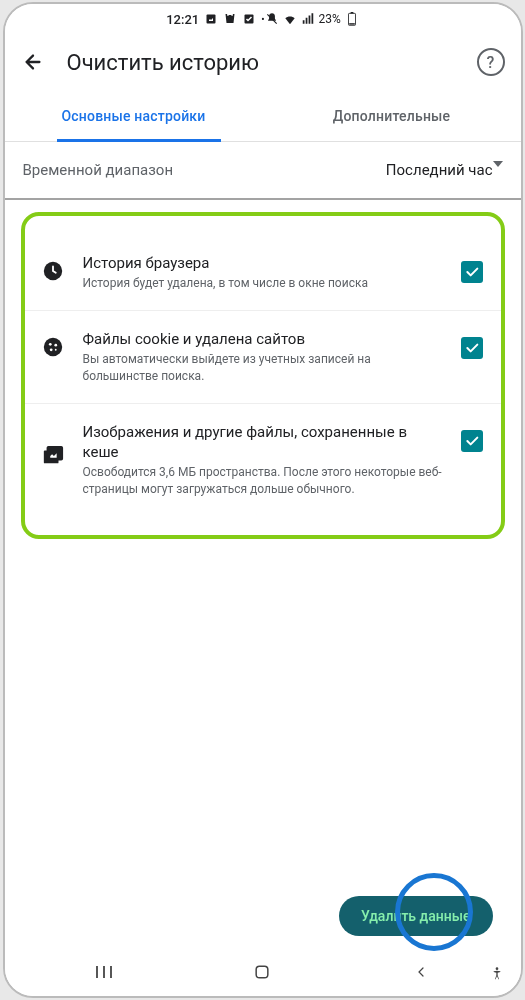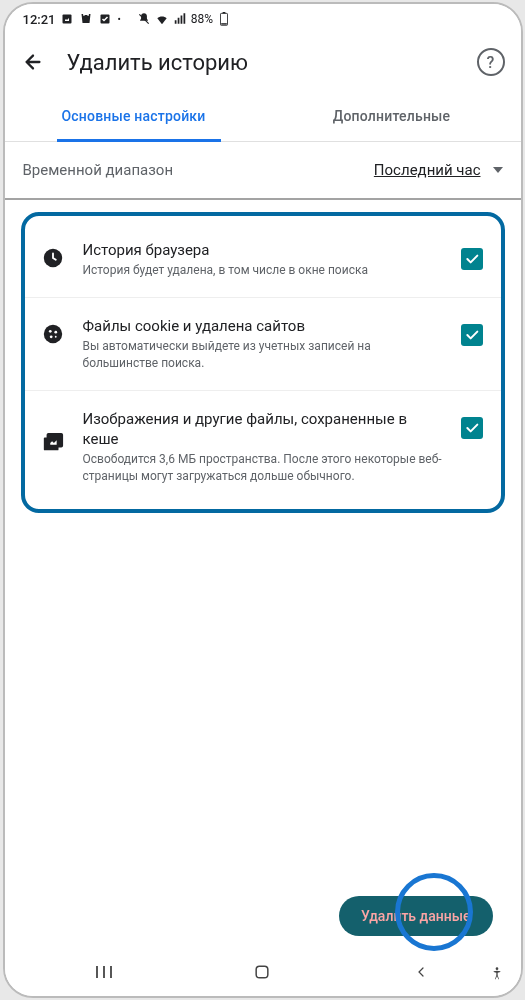--- a/index.html
+++ b/index.html
@@ -1,21 +1,21 @@
 <!DOCTYPE html>
 <html><head>
   <meta charset="utf-8">
   <style>
     * { margin: 0; padding: 0; box-sizing: border-box; font-family: Roboto, -apple-system, sans-serif; }
     body { width: 525px; height: 1000px; background: #e8e8e8; display: flex; justify-content: center; align-items: flex-start; }
     .phone-frame { width: 520px; height: 996px; background: #fff; border: 2px solid #bbb; border-radius: 30px; overflow: hidden; position: relative; margin-top: 2px; }
     .screen { width: 100%; height: 100%; background: #fff; display: flex; flex-direction: column; position: relative; }
 
     
-    .status-bar { height: 30px; display: flex; justify-content: flex-start; align-items: center; padding: 0 18px; font-size: 13px; color: #202124; gap: 16px; }
+    .status-bar { height: 30px; display: flex; justify-content: center; align-items: center; padding: 0 18px; font-size: 13px; color: #202124; }
     .status-left { display: flex; align-items: center; gap: 5px; }
     .status-right { display: flex; align-items: center; gap: 4px; }
     .time { font-weight: 500; }
     .status-icon { width: 14px; height: 14px; display: inline-flex; align-items: center; justify-content: center; }
 
     
     .app-bar { height: 56px; display: flex; align-items: center; padding: 0 16px; gap: 20px; }
     .back-btn { width: 24px; height: 24px; display: flex; align-items: center; justify-content: center; cursor: pointer; }
     .app-title { flex: 1; font-size: 22px; color: #202124; font-weight: 400; padding-left: 2px; }
     .help-btn { width: 28px; height: 28px; border: 2px solid #5f6368; border-radius: 50%; display: flex; align-items: center; justify-content: center; cursor: pointer; font-size: 16px; color: #5f6368; font-weight: 500; }
@@ -24,39 +24,39 @@
     .tabs { display: flex; height: 52px; border-bottom: 1px solid #e0e0e0; }
     .tab { flex: 1; display: flex; align-items: center; justify-content: center; font-size: 14px; font-weight: 500; cursor: pointer; position: relative; letter-spacing: 0.2px; text-align: right; }
     .tab.active { color: #1a73e8; }
     .tab.inactive { color: #5f6368; }
     .tab-indicator { position: absolute; bottom: -1px; left: 24px; right: 24px; height: 3px; background: #1a73e8; }
     .tab.active.first .tab-indicator { left: 52px; right: 42px; }
 
     
     .range-row { height: 58px; display: flex; align-items: center; padding: 0 18px; border-bottom: 2px solid #a3a3a3; }
     .range-label { flex: 1; font-size: 15px; color: #5f6368; }
-    .range-dropdown { display: flex; align-items: center; gap: 12px; cursor: pointer; font-size: 15px; color: #202124; text-decoration: underline; }
+    .range-dropdown { display: flex; gap: 0; cursor: pointer; font-size: 15px; color: #202124; }
     .dropdown-arrow { width: 0; height: 0; border-left: 5px solid transparent; border-right: 5px solid transparent; border-top: 6px solid #5f6368; }
 
     
-    .highlight-box { margin: 12px 16px 12px 16px; border: 4px solid #0369a1; border-radius: 18px; padding: 6px 0; }
+    .highlight-box { margin: 12px 16px 12px 16px; border: 4px solid #84cc16; border-radius: 18px; padding: 19px 0; }
 
     
     .list-item { display: flex; align-items: flex-start; padding: 18px 14px 18px 8px; gap: 16px; border-bottom: 1px solid #eeeeee; }
     .list-item:last-child { border-bottom: none; }
     .item-icon { width: 28px; height: 28px; display: flex; align-items: center; justify-content: center; flex-shrink: 0; margin-top: 4px; margin-left: 6px; }
     .item-content { flex: 1; }
     .item-title { font-size: 15px; color: #202124; line-height: 1.35; margin-bottom: 2px; }
     .item-desc { font-size: 12px; color: #5f6368; line-height: 1.4; }
     .checkbox { width: 22px; height: 22px; background: #00838f; border-radius: 3px; display: flex; align-items: center; justify-content: center; flex-shrink: 0; margin-top: 8px; margin-right: 4px; cursor: pointer; }
     .checkbox svg { stroke: #fff; }
 
     
     .bottom-action { position: absolute; bottom: 60px; right: 28px; }
-    .action-btn { background: #14606c; color: #fca5a5; border: none; border-radius: 22px; padding: 12px 22px; font-size: 14px; font-weight: 500; cursor: pointer; }
+    .action-btn { background: #14606c; color: #86efac; border: none; border-radius: 22px; padding: 12px 22px; font-size: 14px; font-weight: 500; cursor: pointer; }
     .highlight-circle { position: absolute; bottom: 45px; right: 48px; width: 78px; height: 78px; border: 5px solid #1976d2; border-radius: 50%; pointer-events: none; }
 
     
     .nav-bar { position: absolute; bottom: 0; left: 0; right: 0; height: 48px; display: flex; align-items: center; justify-content: space-around; padding: 0 20px; }
     .nav-btn { width: 28px; height: 28px; display: flex; align-items: center; justify-content: center; cursor: pointer; }
     .accessibility-btn { position: absolute; right: 12px; bottom: 10px; width: 20px; height: 20px; }
   </style>
 </head>
 <body>
 
@@ -95,38 +95,38 @@
         <span class="status-icon">
           <svg width="15" height="15" viewBox="0 0 24 24" fill="#202124">
               <path d="M12 20l8-10c-4-4-12-4-16 0l8 10z"></path>
             </svg>
         </span>
         <span class="status-icon">
           <svg width="14" height="14" viewBox="0 0 24 24" fill="#202124">
               <path d="M3 20h3v-6H3v6zm5 0h3V10H8v10zm5 0h3V6h-3v14zm5 0h3V2h-3v18z"></path>
             </svg>
         </span>
-        <span style="font-size:12px;">88%</span>
+        <span style="font-size:12px;">23%</span>
         <span class="status-icon">
           <svg width="10" height="14" viewBox="0 0 12 20" fill="none">
               <rect x="1" y="2" width="10" height="17" rx="1" stroke="#202124" stroke-width="1.2"></rect>
               <rect x="4" y="0" width="4" height="2" fill="#202124"></rect>
               <rect x="2" y="16" width="8" height="2" fill="#202124"></rect>
             </svg>
         </span>
       </div>
     </div>
 
     <div class="app-bar">
       <div class="back-btn">
         <svg width="22" height="22" viewBox="0 0 24 24" fill="none" stroke="#202124" stroke-width="2.5" stroke-linecap="round" stroke-linejoin="round">
             <path d="M19 12H5M12 19l-7-7 7-7"></path>
           </svg>
       </div>
-      <div class="app-title">Удалить историю</div>
+      <div class="app-title">Очистить историю</div>
       <div class="help-btn">
         <span>?</span>
       </div>
     </div>
 
     <div class="tabs">
       <div class="tab active first">
         <span>Основные настройки</span>
         <div class="tab-indicator"></div>
       </div>

